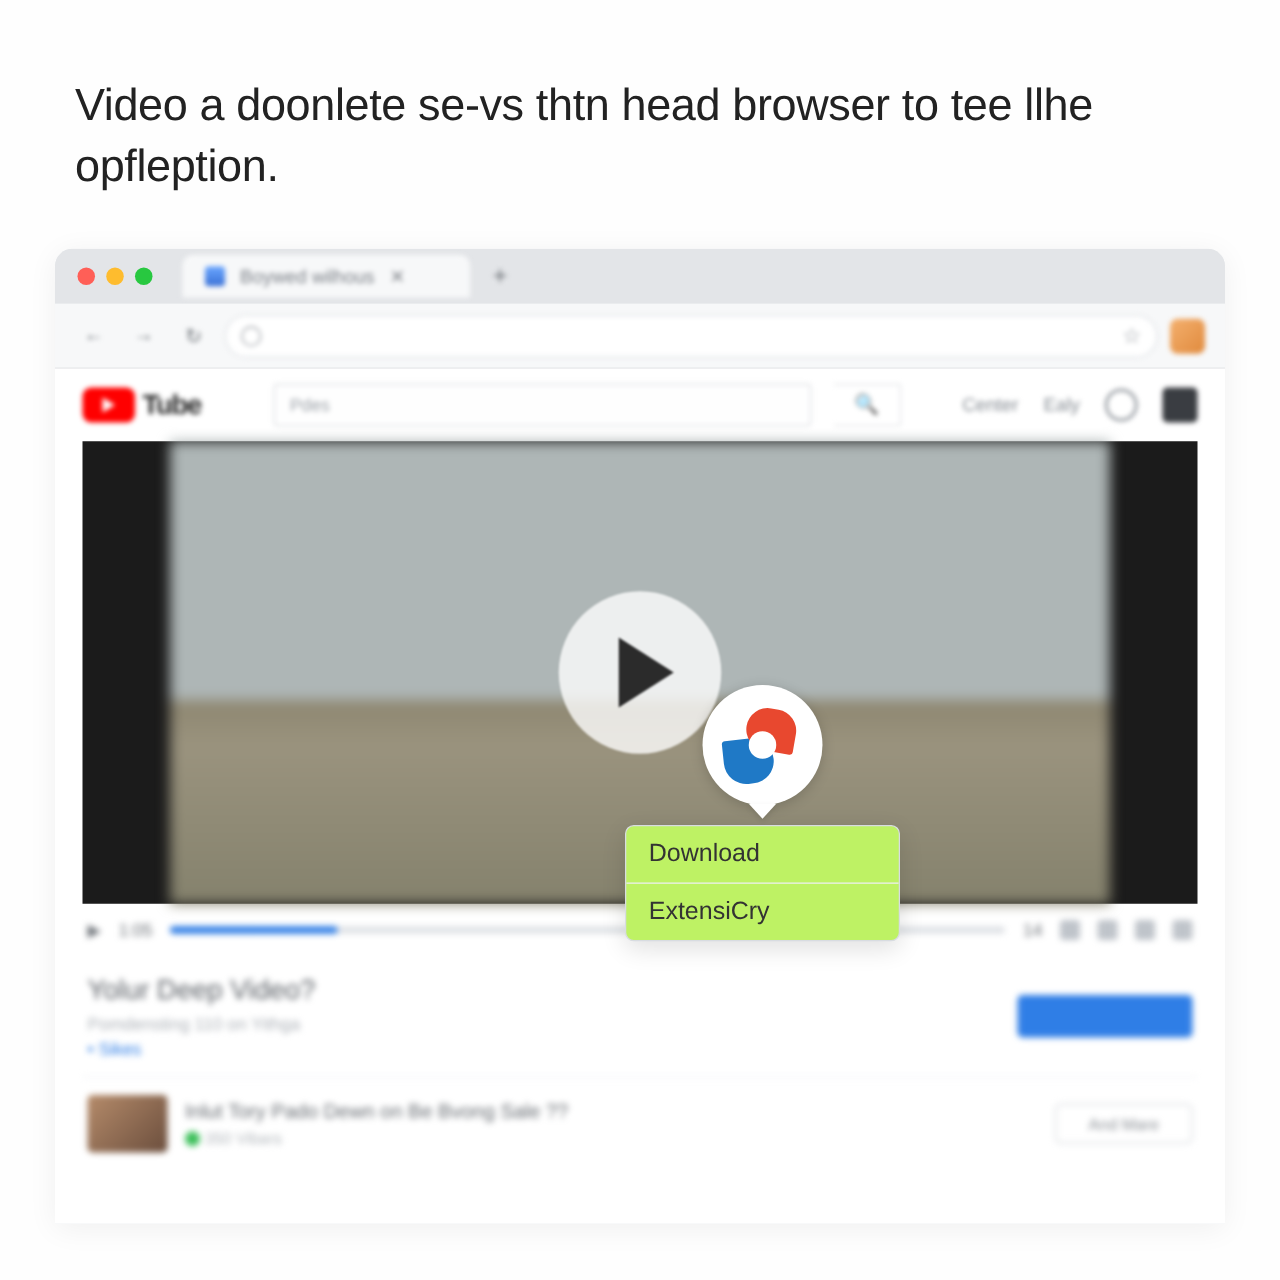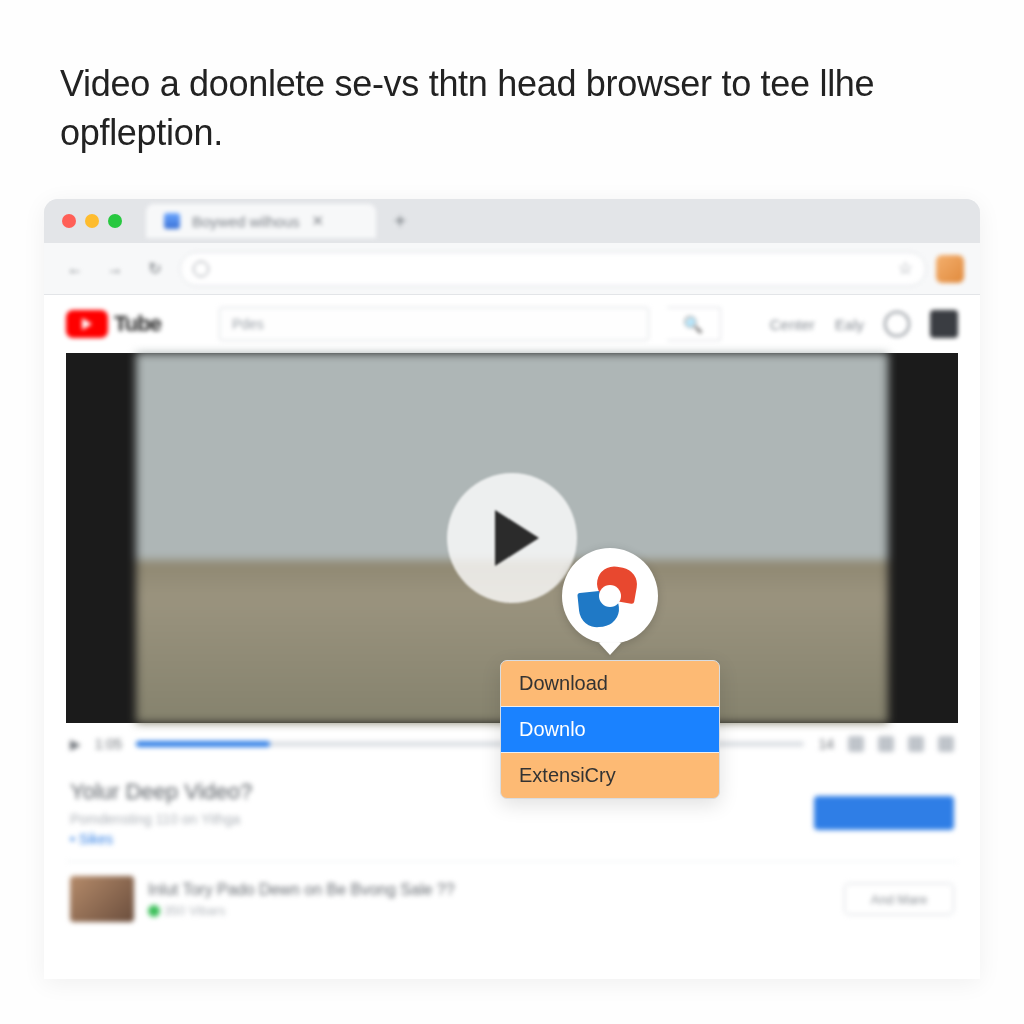--- a/index.html
+++ b/index.html
@@ -169,21 +169,21 @@
   }
   .ext-logo {
     width: 62px; height: 62px; position: relative;
   }
   .ext-logo .swirl-red { position:absolute; right:4px; top:2px; width:40px; height:34px; background:#e8482f; border-radius: 40px 40px 6px 40px / 40px 40px 6px 40px; transform:rotate(10deg);}
   .ext-logo .swirl-blue { position:absolute; left:0; bottom:0; width:40px; height:36px; background:#1f79c6; border-radius: 6px 40px 40px 40px / 6px 40px 40px 40px; transform:rotate(-6deg);}
   .ext-logo .center { position:absolute; left:20px; top:20px; width:22px; height:22px; background:#fff; border-radius:50%;}
 
   .menu {
     margin-top: 16px;
-    background:#fdba74;
+    background:#bef264;
     border:1px solid #d8dce1;
     border-radius:7px;
     box-shadow: 0 6px 20px rgba(0,0,0,0.12);
     overflow:hidden;
     font-size: 20px;
   }
   .menu-item {
     padding: 11px 18px;
     color:#333;
     border-bottom:1px solid #eef0f3;
@@ -293,16 +293,15 @@
 <div class="ext-pop">
   <div class="ext-bubble">
     <div class="ext-logo">
       <div class="swirl-blue"></div>
       <div class="swirl-red"></div>
       <div class="center"></div>
     </div>
   </div>
   <div class="menu">
     <div class="menu-item">Download</div>
-    <div class="menu-item selected">Downlo</div>
     <div class="menu-item">ExtensiCry</div>
   </div>
 </div>
 
 </body></html>

